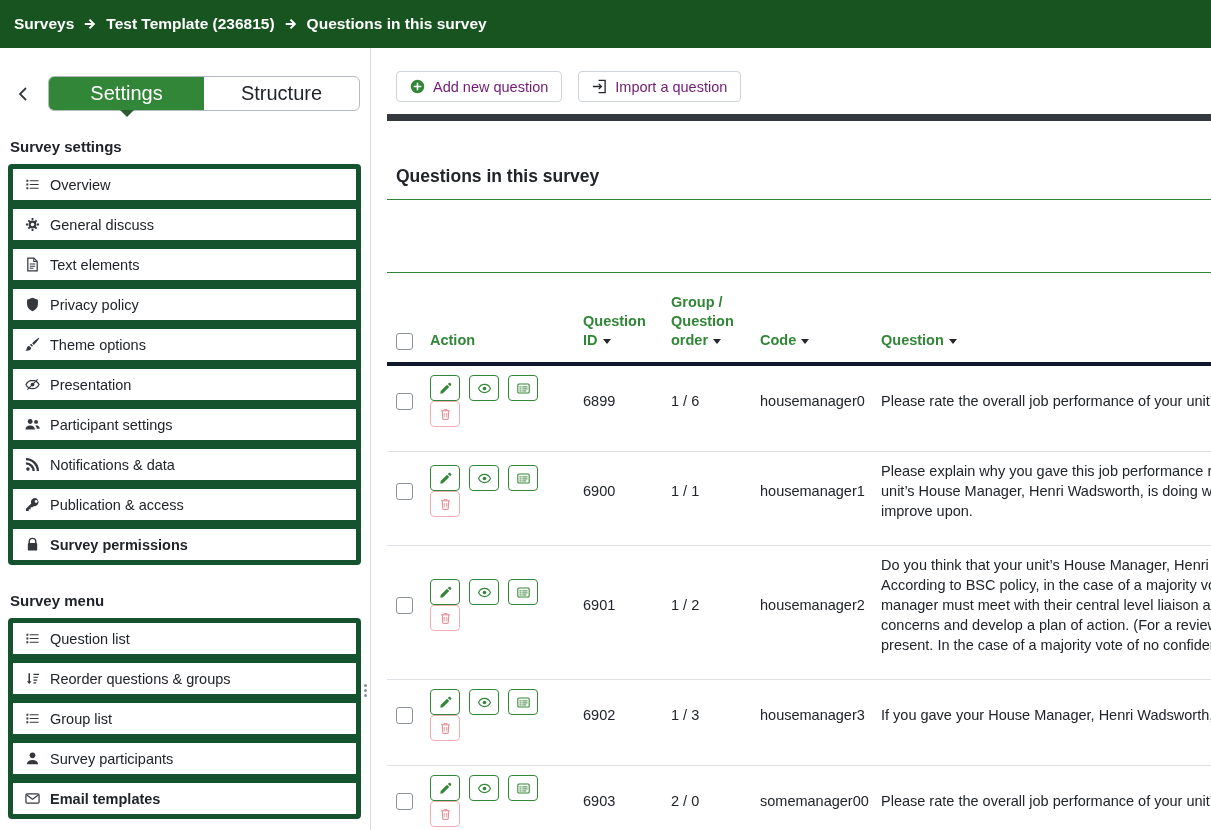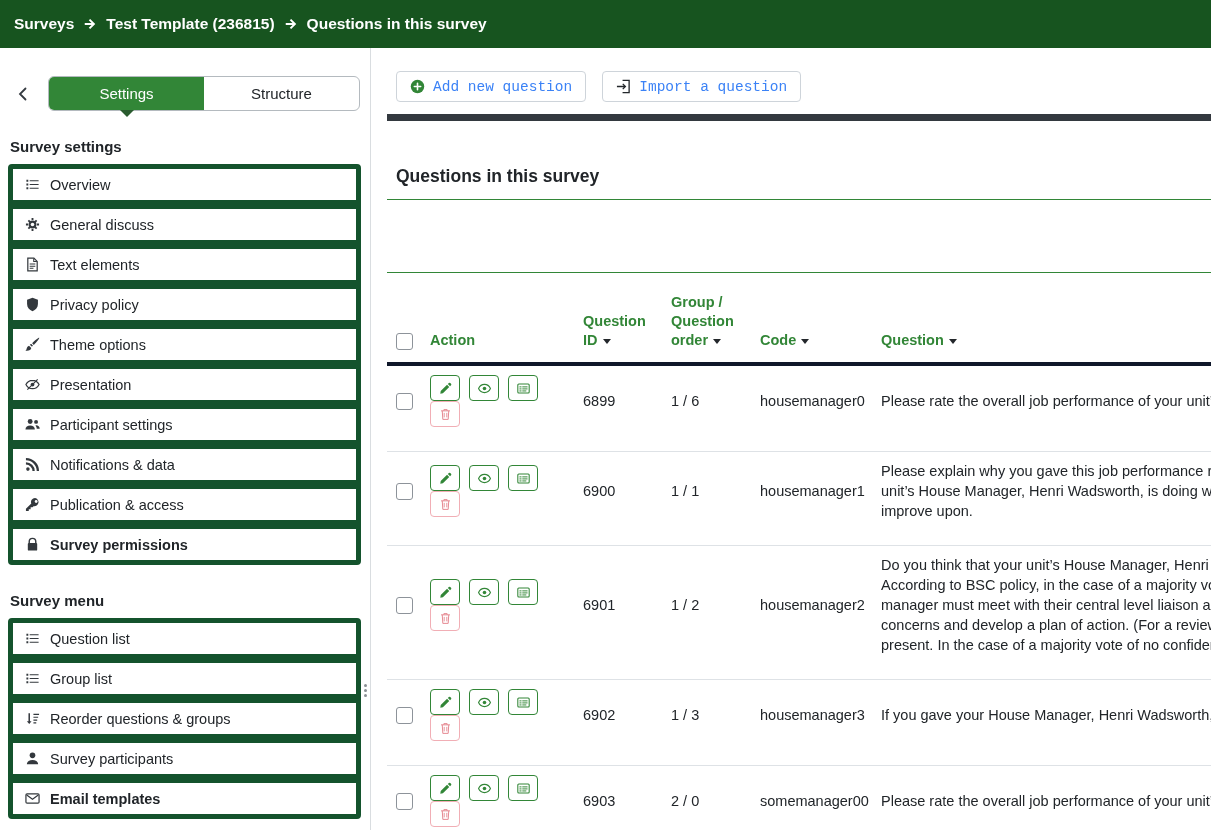--- a/index.html
+++ b/index.html
@@ -20,21 +20,21 @@
   .sidebar { width:371px; flex:none; border-right:1px solid #d9dde0; position:relative;
     overflow:hidden; background:#fff; }
   .sidebar-top { display:flex; align-items:center; gap:14px; margin:28px 10px 0 12px; }
   .back-btn { background:none; border:none; width:22px; height:22px; color:#343a40;
     cursor:pointer; padding:0; flex:none; }
   .back-btn span { display:block; width:16px; height:16px; margin:0 auto; }
   .back-btn svg { width:100%; height:100%; display:block; }
   .tab-group { flex:1; height:35px; border:1px solid #b4babf; border-radius:6px;
     display:flex; background:#fff; }
   .tab { flex:1; display:flex; align-items:center; justify-content:center;
-    font-size:15px; color:#212529; cursor:pointer; position:relative; }
+    font-size:20px; color:#212529; cursor:pointer; position:relative; }
   .tab.active { background:#328637; color:#fff; border-radius:5px 0 0 5px; }
   .tab.active::after { content:""; position:absolute; top:100%; left:calc(50% - 7px);
     border:7px solid transparent; border-top-color:#2a5c2f; }
 
   .side-heading { font-weight:700; font-size:15px; margin:27px 0 9px 10px; color:#212529; }
   .list-group { margin:0 9px 0 8px; }
   .side-item { display:flex; align-items:center; gap:10px; height:41px; padding:0 12px;
     background:#fff; border:5px solid #14532d; margin-top:-1px; font-size:14.5px;
     cursor:pointer; }
   .side-item:first-child { margin-top:0; border-radius:4px 4px 0 0; }
@@ -45,21 +45,21 @@
 
   .grip { position:absolute; top:634px; right:1px; display:flex; flex-direction:column;
     gap:2px; cursor:col-resize; padding:2px; }
   .grip i { width:3px; height:3px; border-radius:50%; background:#8a8f94; display:block; }
 
   
   .main { flex:1; min-width:0; padding-left:16px; overflow:hidden; background:#fff; }
   .btn-row { margin:23px 0 0 9px; display:flex; gap:16px; }
   .btn { height:31px; padding:4px 13px; border:1px solid #ced4da; border-radius:4px;
     background:#fff; display:inline-flex; align-items:center; gap:8px; font-size:14.5px;
-    color:#3b82f6; font-family:Liberation Mono, monospace; cursor:pointer; white-space:nowrap; }
+    color:#701a75; font-family:Liberation Sans, sans-serif; cursor:pointer; white-space:nowrap; }
   .icon15 { width:15px; height:15px; display:inline-block; flex:none; }
   .icon15 svg { width:100%; height:100%; display:block; }
   .ic-green { color:#328637; }
   .ic-dark { color:#23272b; }
 
   .dark-bar { height:7px; background:#33393f; margin-top:12px; }
 
   .panel-head { margin-top:45px; padding-bottom:12px; border-bottom:1px solid #328637; }
   .panel-head h1 { font-size:17.5px; font-weight:700; margin-left:9px; color:#212529; }
   .panel-spacer { height:73px; border-bottom:1px solid #328637; }
@@ -229,32 +229,32 @@
     <span class="side-icon">
             <svg viewBox="0 0 16 16" fill="currentColor">
               <path d="M1.5 3h2v2h-2zM5 3.4h9.5v1.2H5zM1.5 7h2v2h-2zM5 7.4h9.5v1.2H5zM1.5 11h2v2h-2zM5 11.4h9.5v1.2H5z"></path>
             </svg>
           </span>
     <span class="side-label">Question list</span>
   </div>
         <div class="side-item">
     <span class="side-icon">
             <svg viewBox="0 0 16 16" fill="currentColor">
+              <path d="M4.5 13.8 2 10.8h1.7V2.5h1.6v8.3H7zM9 3h6v1.3H9zM9 6h5v1.3H9zM9 9h4v1.3H9zM9 12h3v1.3H9z"></path>
+            </svg>
+          </span>
+    <span class="side-label">Reorder questions &amp; groups</span>
+  </div>
+        <div class="side-item">
+    <span class="side-icon">
+            <svg viewBox="0 0 16 16" fill="currentColor">
               <path d="M1.5 3h2v2h-2zM5 3.4h9.5v1.2H5zM1.5 7h2v2h-2zM5 7.4h9.5v1.2H5zM1.5 11h2v2h-2zM5 11.4h9.5v1.2H5z"></path>
             </svg>
           </span>
     <span class="side-label">Group list</span>
-  </div>
-        <div class="side-item">
-    <span class="side-icon">
-            <svg viewBox="0 0 16 16" fill="currentColor">
-              <path d="M4.5 13.8 2 10.8h1.7V2.5h1.6v8.3H7zM9 3h6v1.3H9zM9 6h5v1.3H9zM9 9h4v1.3H9zM9 12h3v1.3H9z"></path>
-            </svg>
-          </span>
-    <span class="side-label">Reorder questions &amp; groups</span>
   </div>
         <div class="side-item">
     <span class="side-icon">
             <svg viewBox="0 0 16 16" fill="currentColor">
               <circle cx="8" cy="4.6" r="3"></circle>
               <path d="M2 14.2c0-3 2.7-4.6 6-4.6s6 1.6 6 4.6z"></path>
             </svg>
           </span>
     <span class="side-label">Survey participants</span>
   </div>

